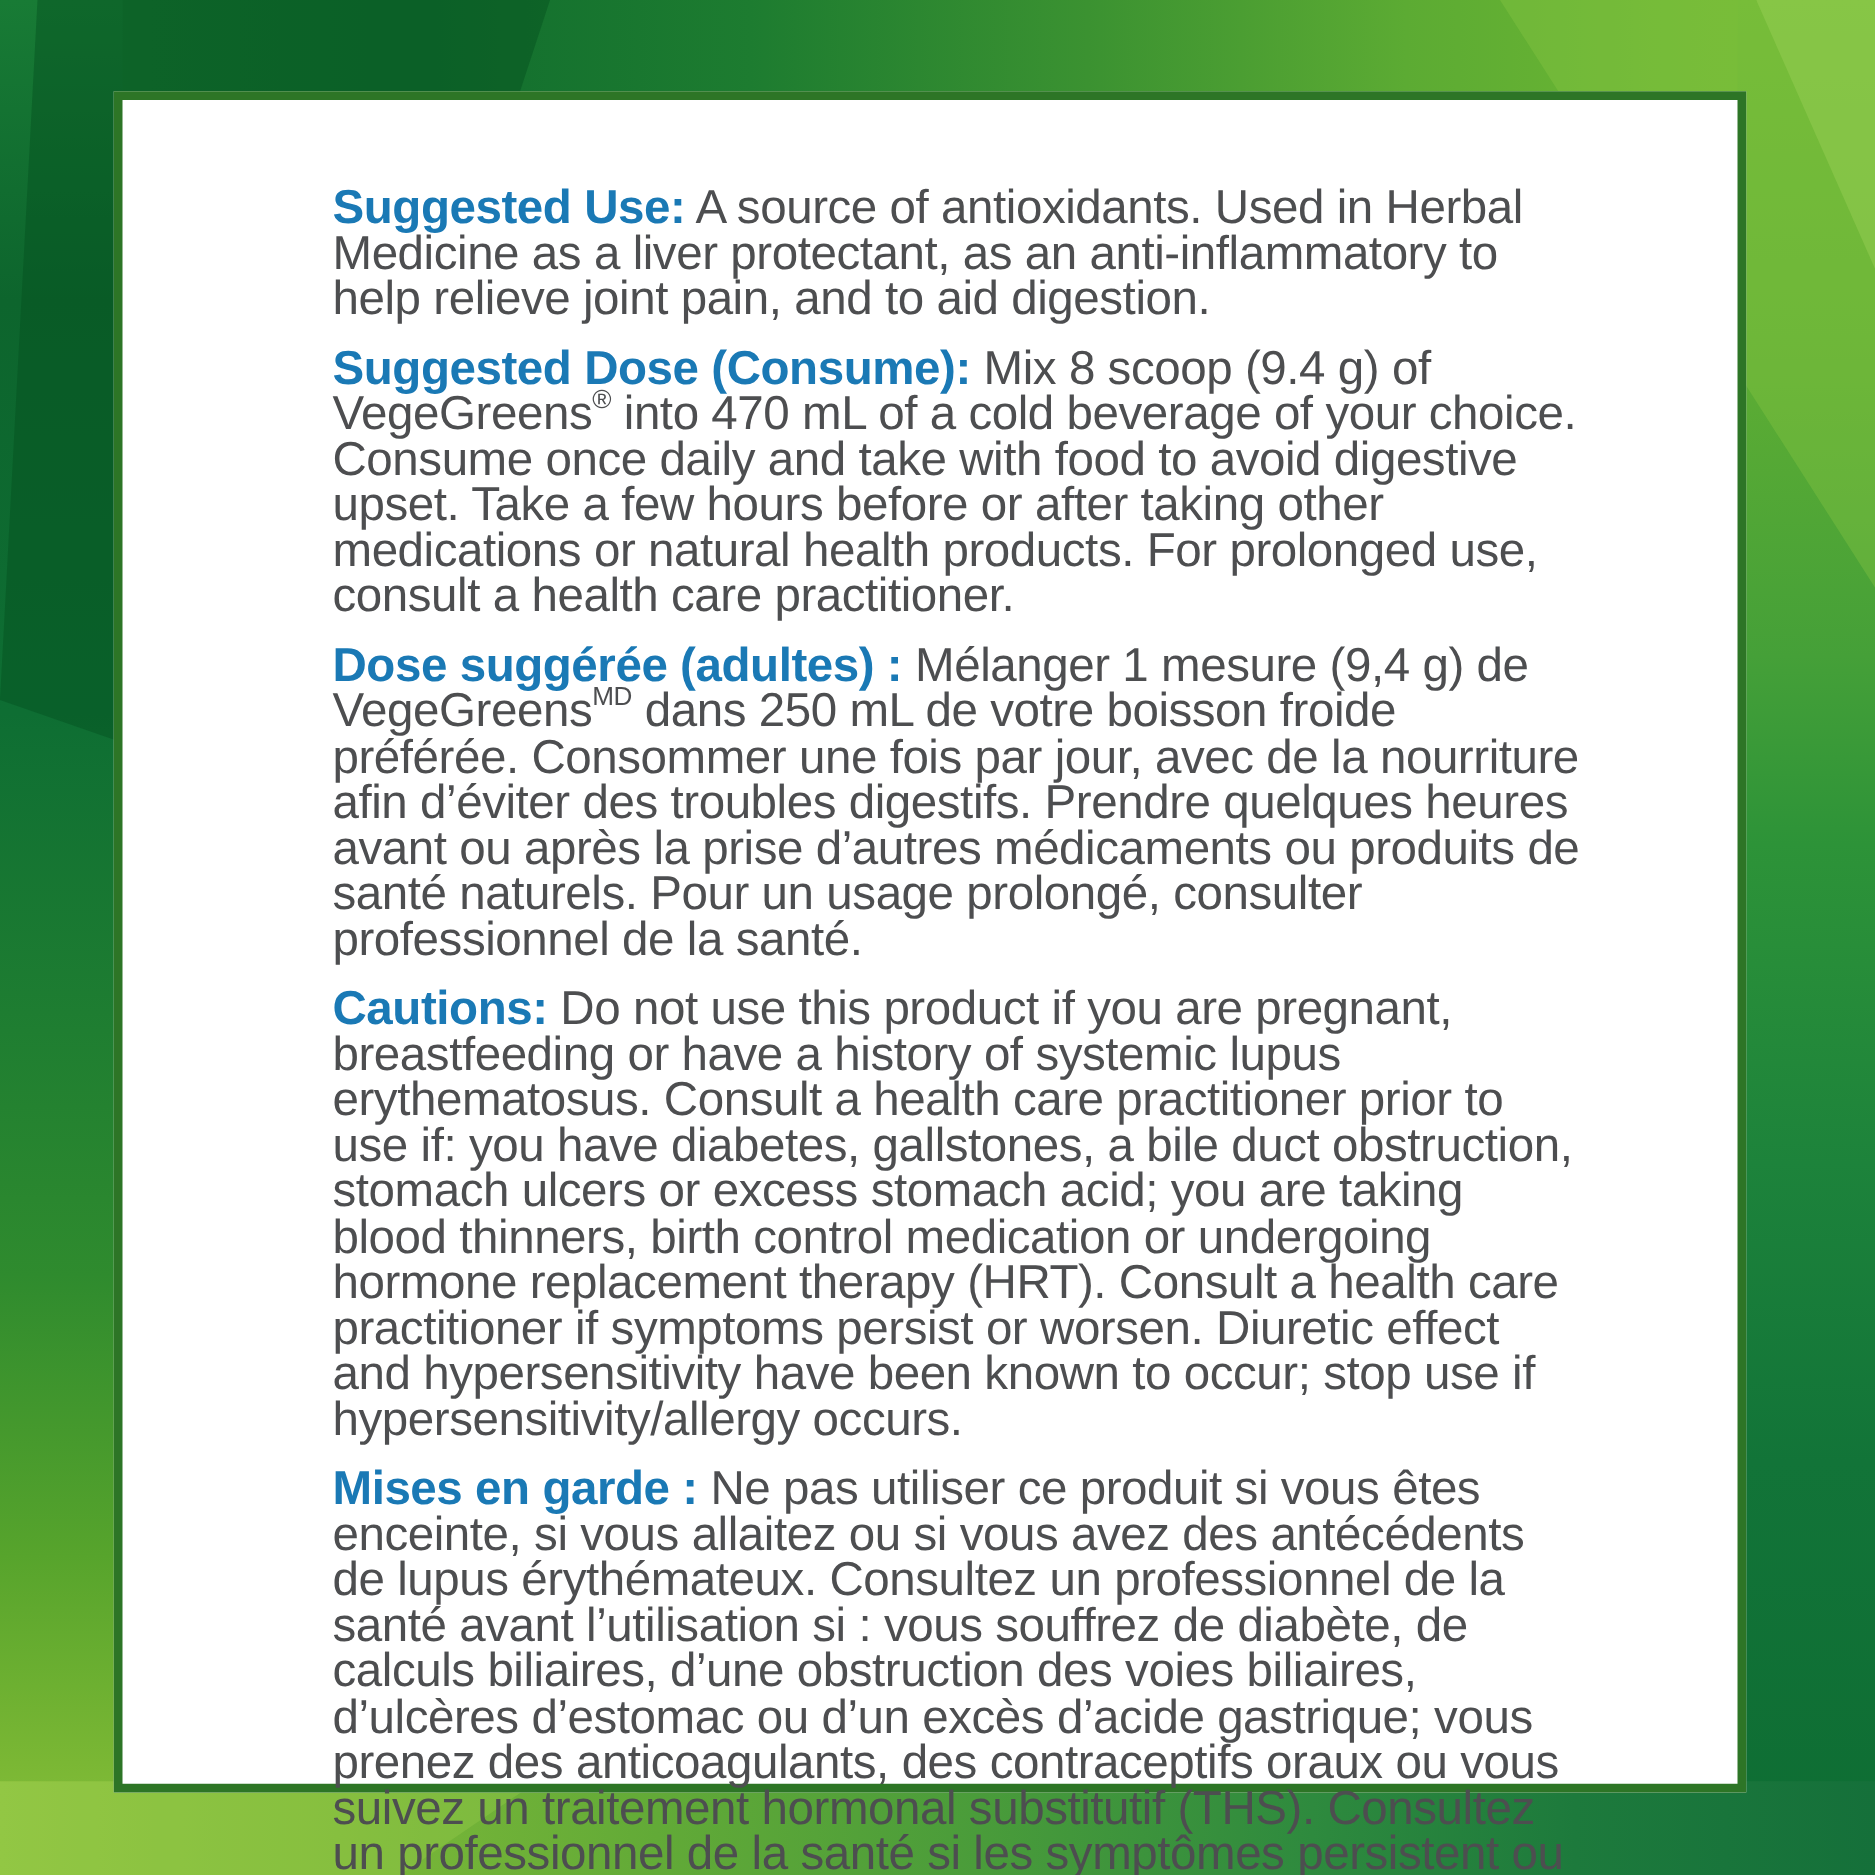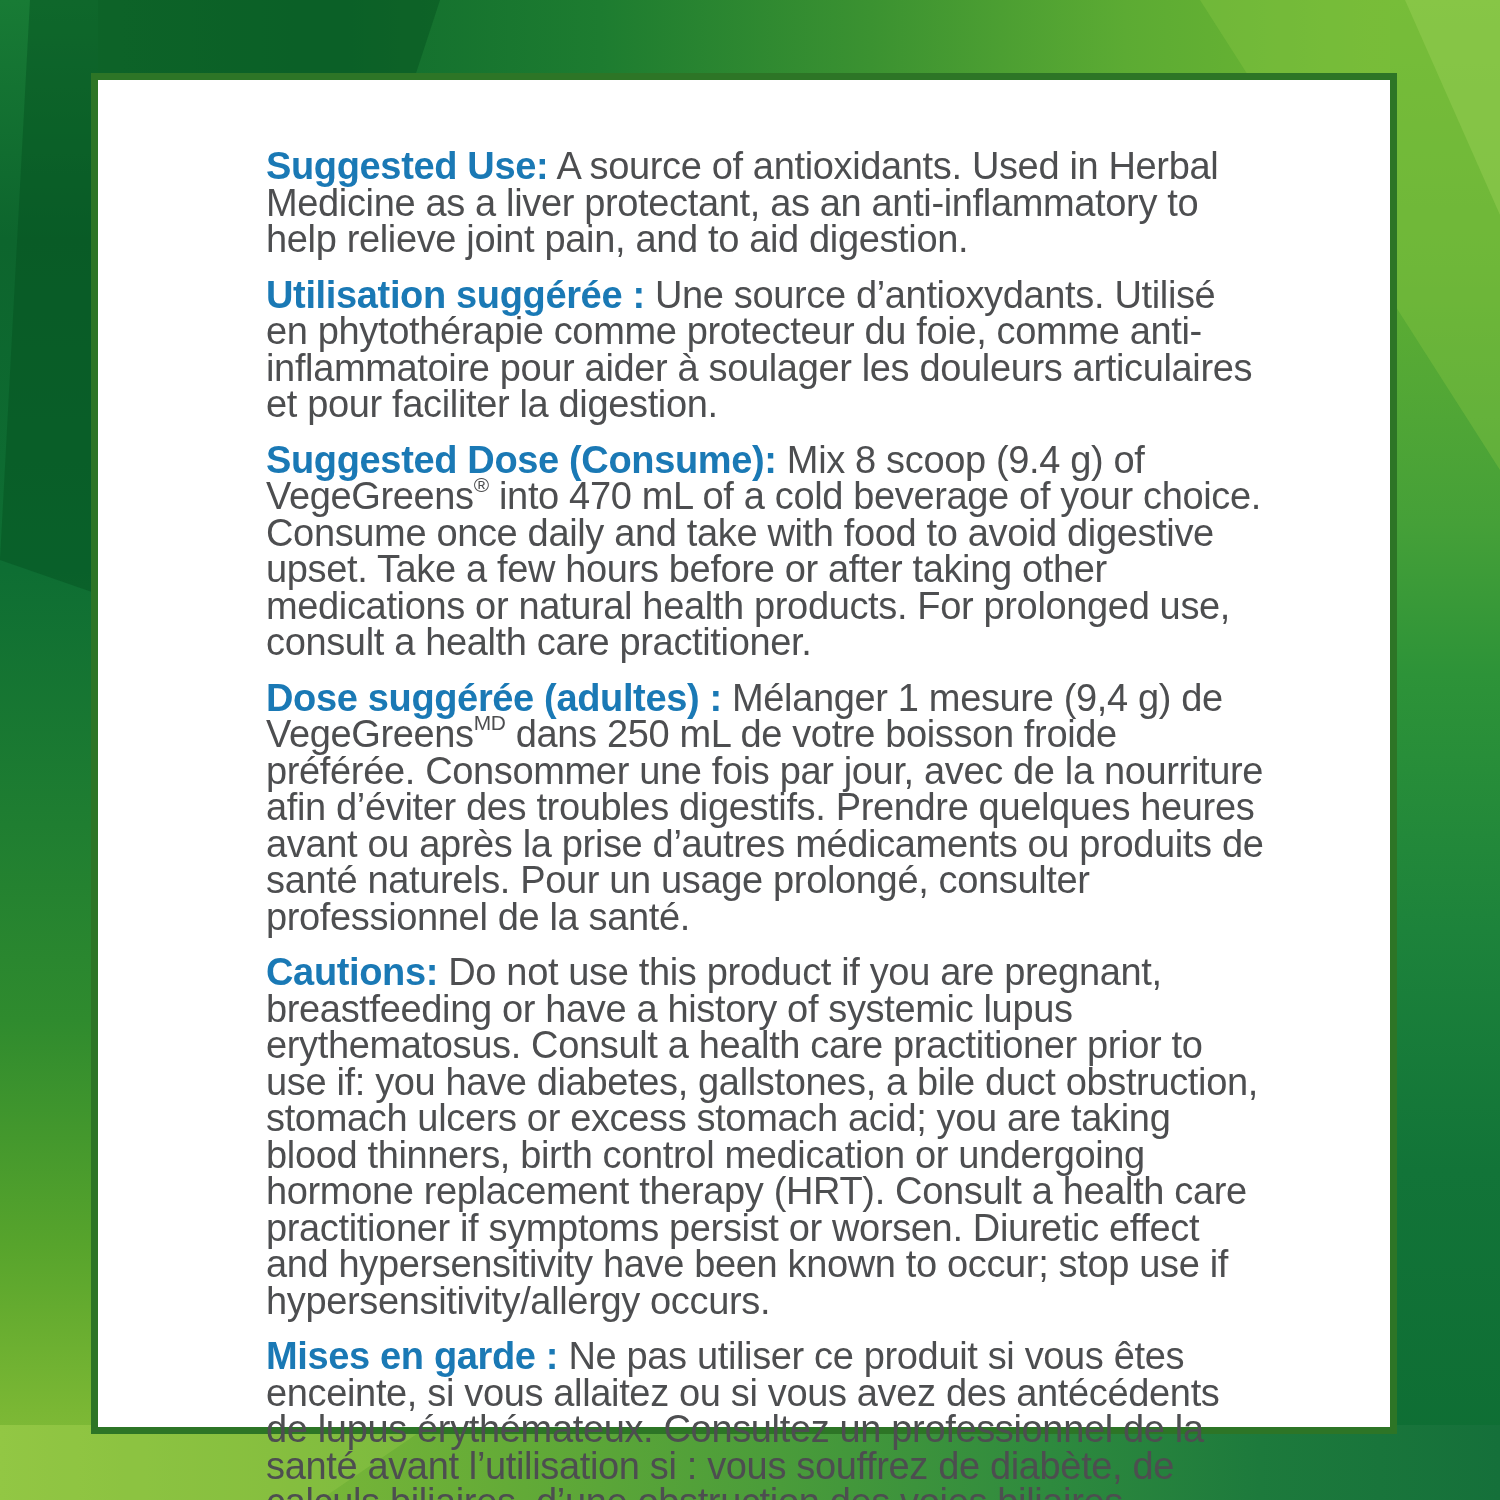--- a/index.html
+++ b/index.html
@@ -109,20 +109,19 @@
   <div class="bg-piece bg-right"></div>
   <div class="bg-piece bg-bottom"></div>
   <div class="wedge w-tl-dark"></div>
   <div class="wedge w-tr-light"></div>
   <div class="wedge w-tr-light2"></div>
   <div class="wedge w-bl-light"></div>
 
   <div class="panel">
     <div class="text-block" id="sections">
         <p><span class="lead">Suggested Use:</span><span> A source of antioxidants. Used in Herbal Medicine as a liver protectant, as an anti-inflammatory to help relieve joint pain, and to aid digestion.</span></p>
-        <p><span class="lead">Utilisation suggérée :</span><span> Une source d’antioxydants. Utilisé en phytothérapie comme protecteur du foie, comme anti-inflammatoire pour aider à soulager les douleurs articulaires et pour faciliter la digestion.</span></p>
         <p><span class="lead">Suggested Dose (Consume):</span><span> Mix 8 scoop (9.4 g) of VegeGreens</span><sup>®</sup><span> into 470 mL of a cold beverage of your choice. Consume once daily and take with food to avoid digestive upset. Take a few hours before or after taking other medications or natural health products. For prolonged use, consult a health care practitioner.</span></p>
         <p><span class="lead">Dose suggérée (adultes) :</span><span> Mélanger 1 mesure (9,4 g) de VegeGreens</span><sup>MD</sup><span> dans 250 mL de votre boisson froide préférée. Consommer une fois par jour, avec de la nourriture afin d’éviter des troubles digestifs. Prendre quelques heures avant ou après la prise d’autres médicaments ou produits de santé naturels. Pour un usage prolongé, consulter professionnel de la santé.</span></p>
         <p><span class="lead">Cautions:</span><span> Do not use this product if you are pregnant, breastfeeding or have a history of systemic lupus erythematosus. Consult a health care practitioner prior to use if: you have diabetes, gallstones, a bile duct obstruction, stomach ulcers or excess stomach acid; you are taking blood thinners, birth control medication or undergoing hormone replacement therapy (HRT). Consult a health care practitioner if symptoms persist or worsen. Diuretic effect and hypersensitivity have been known to occur; stop use if hypersensitivity/allergy occurs.</span></p>
         <p><span class="lead">Mises en garde :</span><span> Ne pas utiliser ce produit si vous êtes enceinte, si vous allaitez ou si vous avez des antécédents de lupus érythémateux. Consultez un professionnel de la santé avant l’utilisation si : vous souffrez de diabète, de calculs biliaires, d’une obstruction des voies biliaires, d’ulcères d’estomac ou d’un excès d’acide gastrique; vous prenez des anticoagulants, des contraceptifs oraux ou vous suivez un traitement hormonal substitutif (THS). Consultez un professionnel de la santé si les symptômes persistent ou s’aggravent. Un effet diurétique et une hypersensibilité peuvent survenir; cessez l’utilisation en cas d’hypersensibilité/allergie.</span></p>
       </div>
   </div>
 </div>
 
 </body></html>

